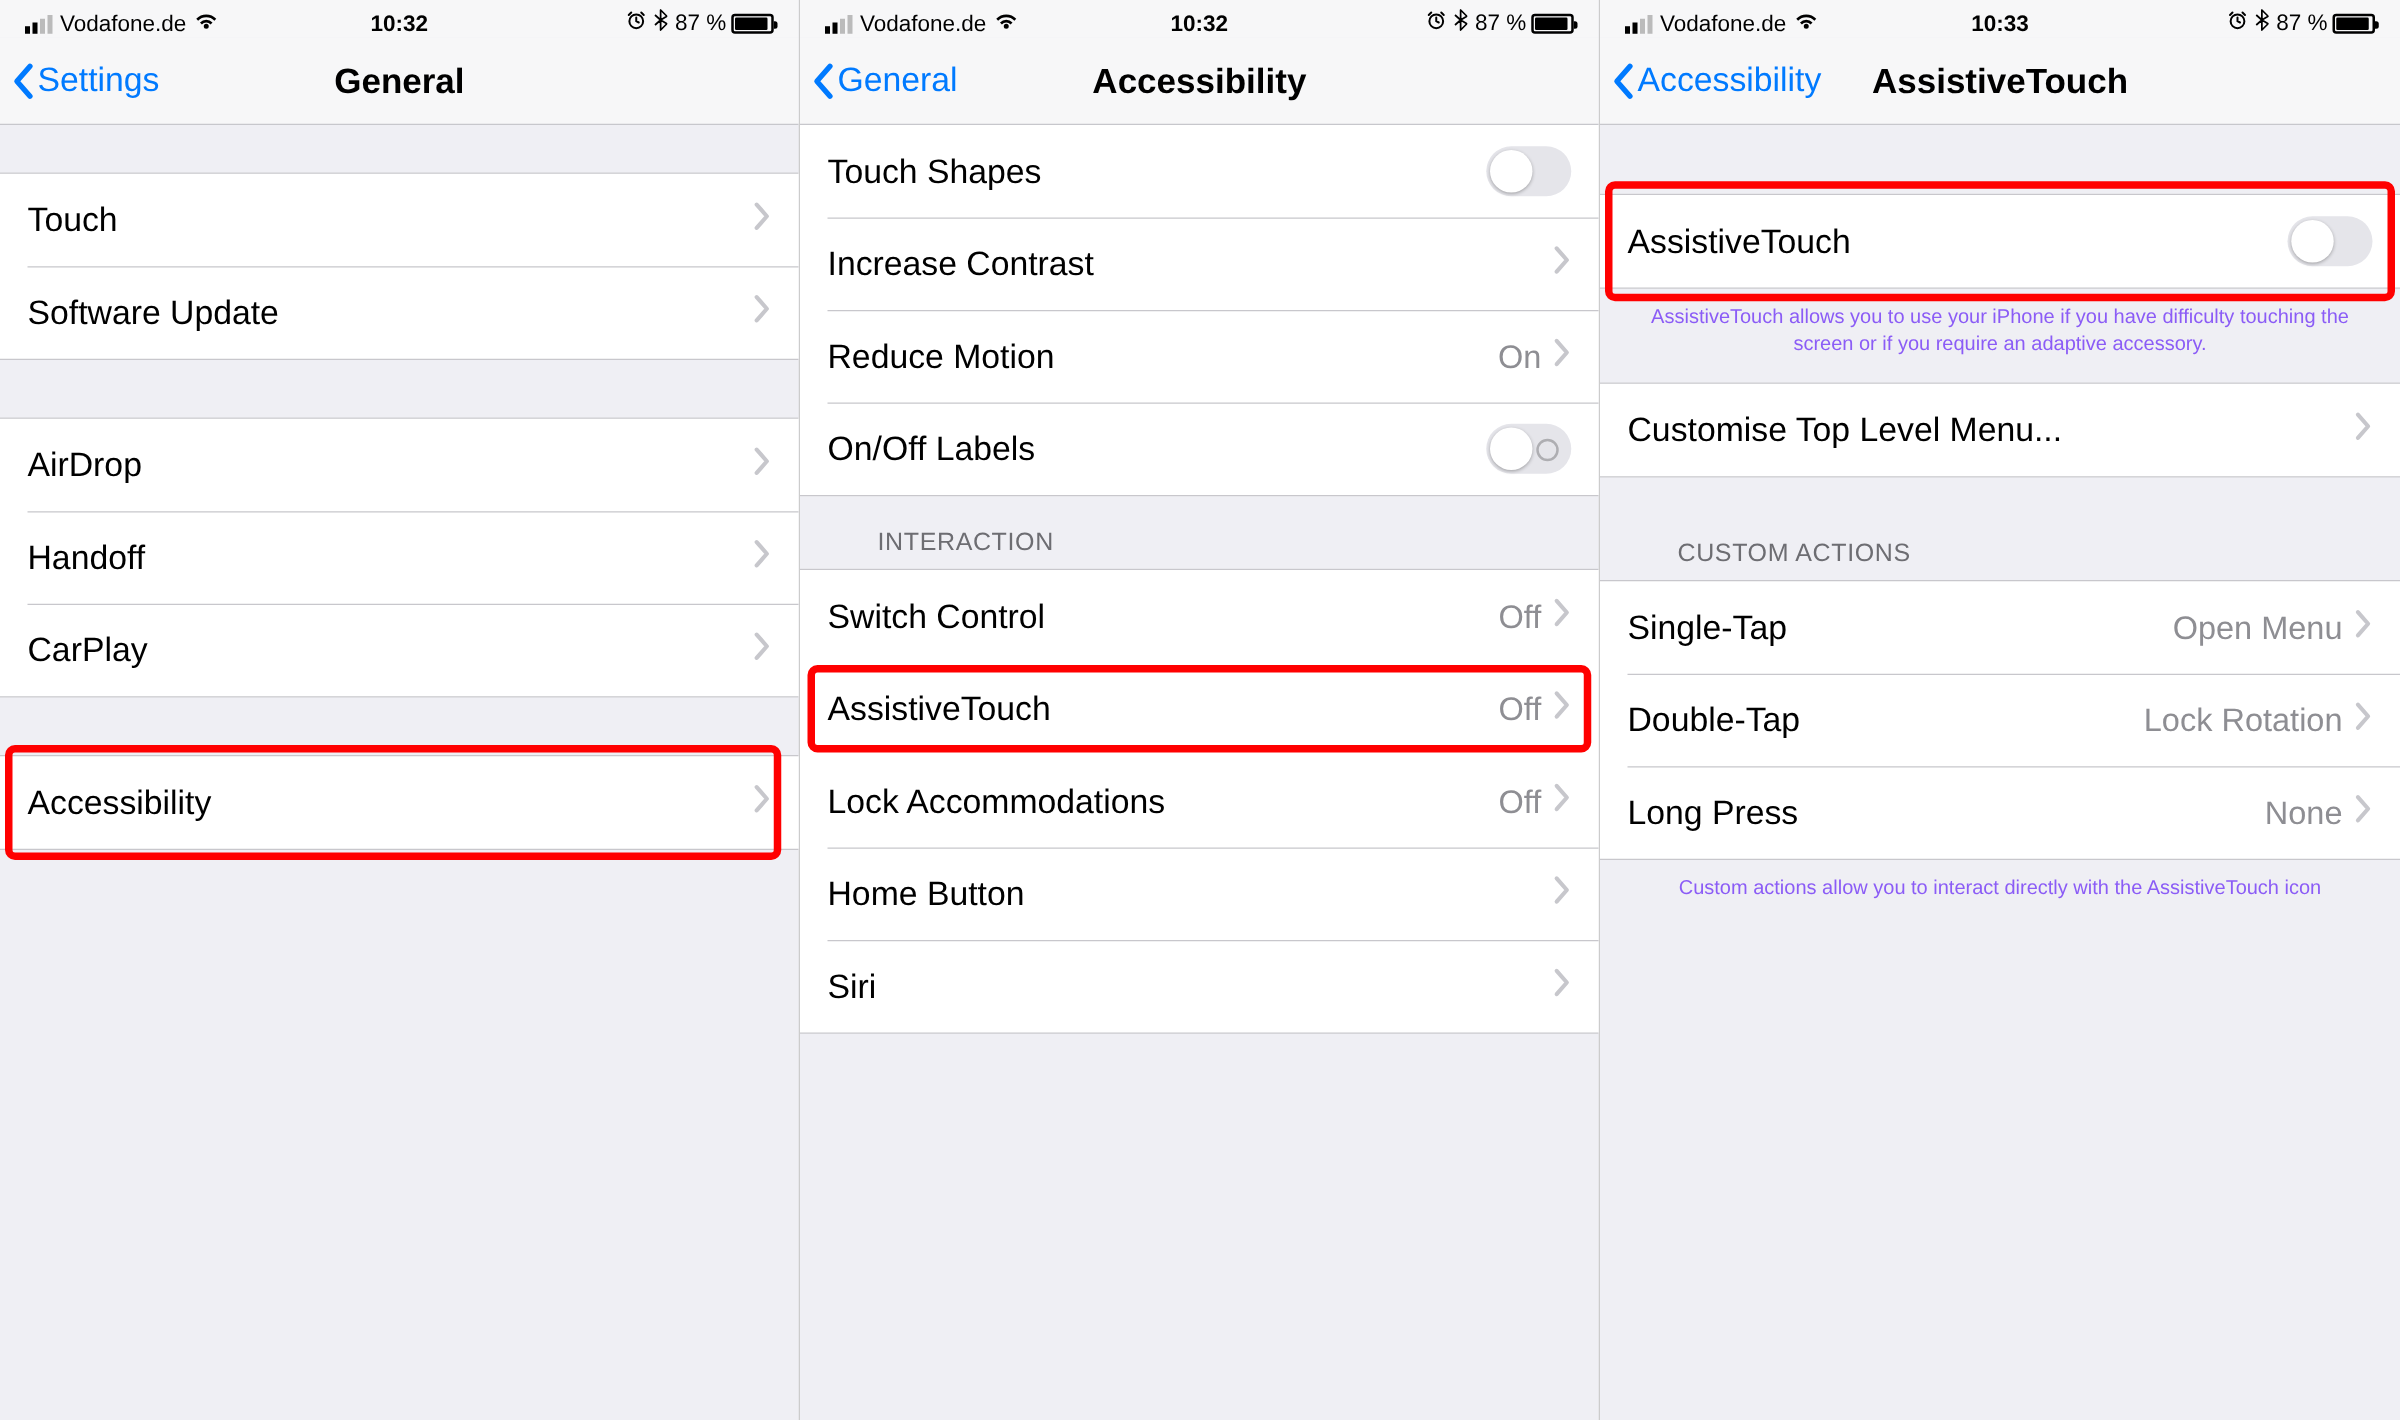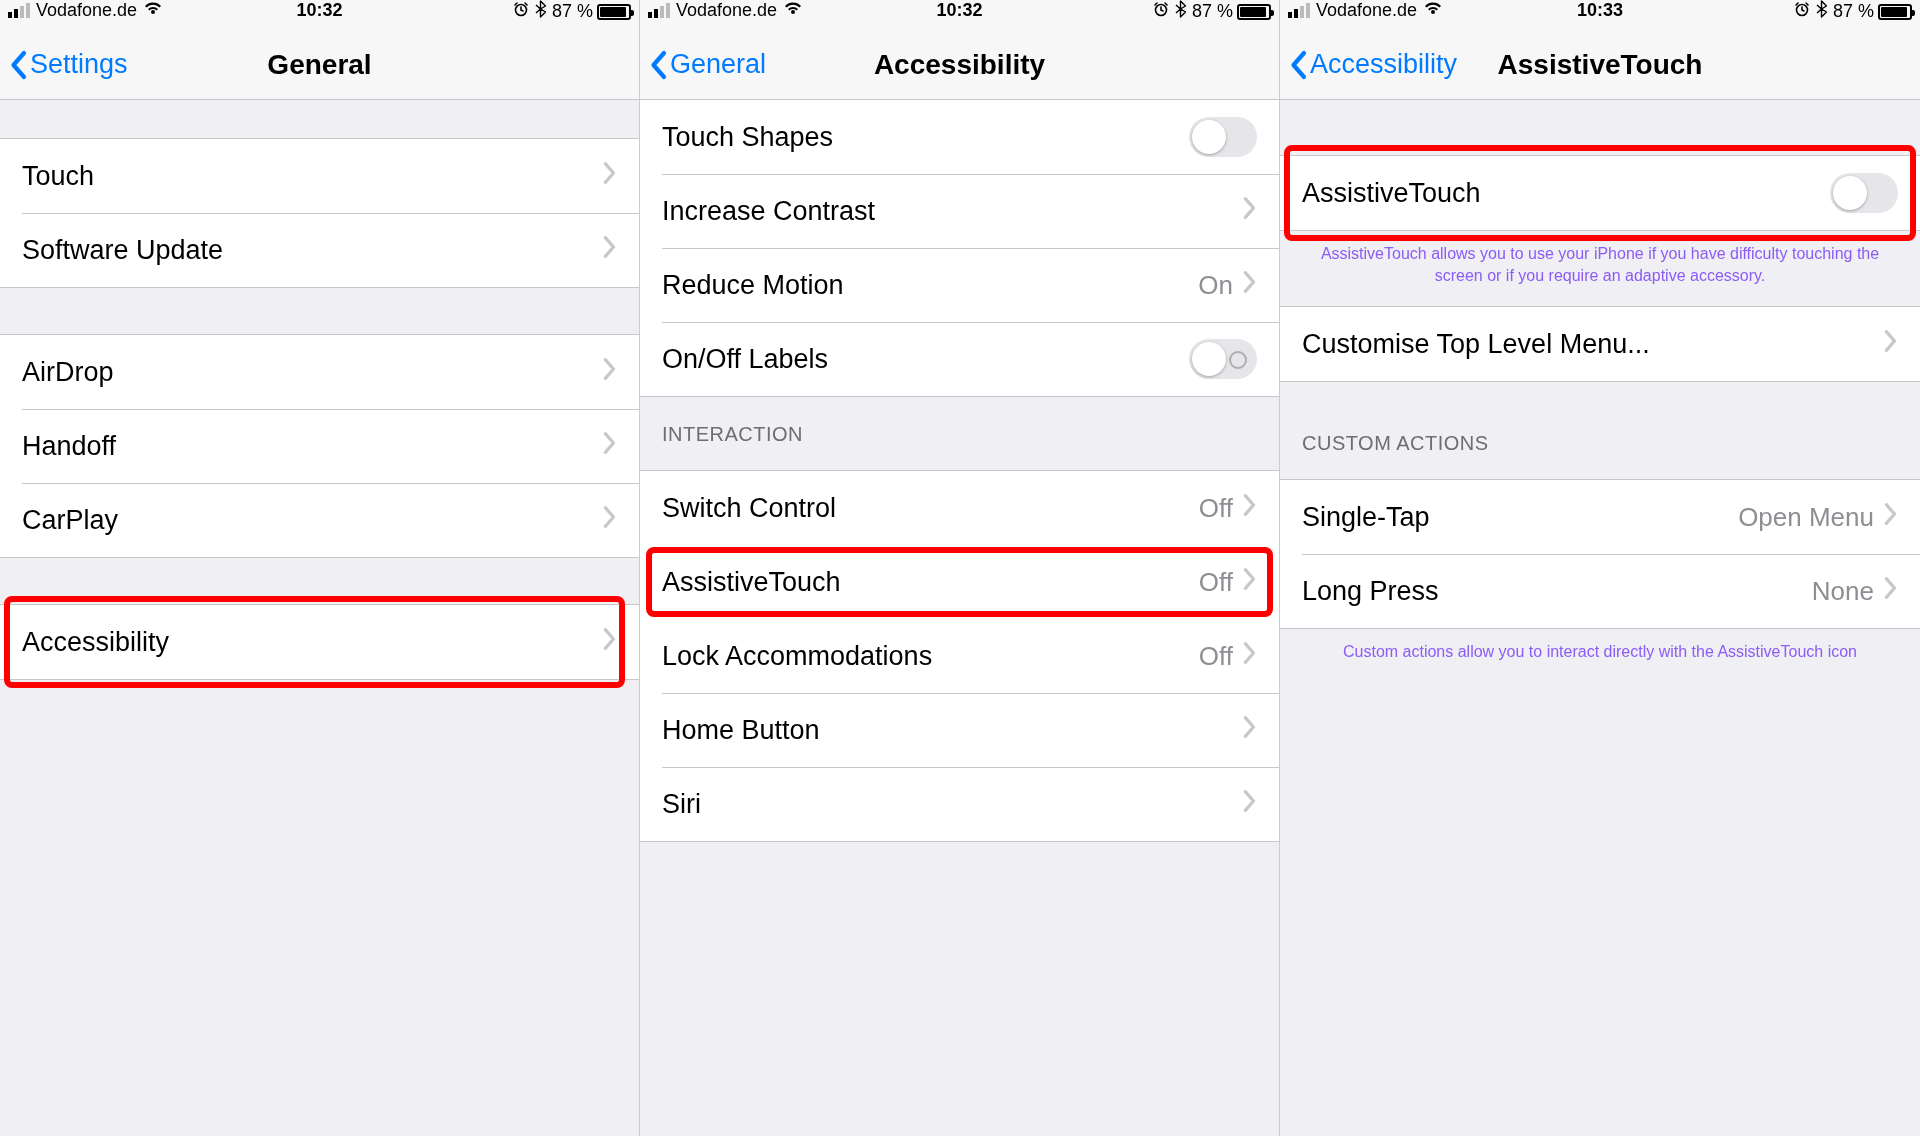--- a/index.html
+++ b/index.html
@@ -2,40 +2,40 @@
 <html><head>
 <meta charset="utf-8">
 <style>
   * { margin: 0; padding: 0; box-sizing: border-box; }
   body { font-family: -apple-system, "Helvetica Neue", Helvetica, Arial, sans-serif; background: #fff; width: 1920px; height: 1136px; overflow: hidden; }
   .screens { display: flex; width: 1920px; height: 1136px; }
   .screen { position: relative; width: 640px; height: 100%; background: #efeff4; border-right: 1px solid #ccc; overflow: hidden; }
   .screen:last-child { border-right: none; }
 
   
-  .status-bar { height: 30px; background: #f7f7f8; display: flex; align-items: flex-start; justify-content: space-between; padding: 0 8px; font-size: 18px; font-weight: 500; color: #000; }
+  .status-bar { height: 30px; background: #f7f7f8; display: flex; align-items: flex-end; justify-content: space-between; padding: 0 20px; font-size: 18px; font-weight: 500; color: #000; }
   .status-left, .status-right { display: flex; align-items: center; gap: 6px; }
   .status-time { position:absolute; left:0; right:0; text-align:center; font-weight:600; }
   .signal { display:inline-flex; align-items:flex-end; gap:2px; }
   .signal .bar { width:4px; background:#000; }
   .signal .bar.dim { background:#bbb; }
   .wifi, .alarm, .bt, .batt-icon, .back-chevron svg, .chevron { display:inline-block; }
   .batt { display:flex; align-items:center; gap:4px; }
   .batt-body { width:34px; height:16px; border:2px solid #000; border-radius:3px; position:relative; }
   .batt-body::after{ content:""; position:absolute; right:-5px; top:4px; width:3px; height:6px; background:#000; border-radius:0 2px 2px 0;}
   .batt-fill { position:absolute; left:1px; top:1px; bottom:1px; background:#000; border-radius:1px; }
 
   
   .nav { height: 70px; background:#f7f7f8; border-bottom:1px solid #c7c7cc; display:flex; align-items:center; justify-content:center; position:relative; }
   .nav-title { font-size: 28px; font-weight:600; }
   .nav-back { position:absolute; left:8px; display:flex; align-items:flex-end; color:#007aff; font-size:27px; gap:2px; }
   .nav-back svg { width:20px; height:30px; }
 
   
-  .group-header { padding: 26px 22px 24px; font-size:20px; color:#6d6d72; letter-spacing:0.5px; }
+  .group-header { padding: 26px 22px 9px; font-size:20px; color:#6d6d72; letter-spacing:0.5px;margin-left:40px; }
   .cell-group { background:#fff; }
   .cell { position:relative; display:flex; align-items:center; padding: 0 22px; min-height:74px; font-size:27px; }
   .cell + .cell::before { content:""; position:absolute; left:22px; right:0; top:0; height:1px; background:#c8c7cc; }
   .cell-group { border-top:1px solid #c8c7cc; border-bottom:1px solid #c8c7cc; }
   .cell-label { flex:1; color:#000; }
   .cell-value { color:#8e8e93; font-size:26px; margin-right:10px; }
   .chevron { color:#c7c7cc; }
   .chevron svg { width:14px; height:24px; }
   .gap { height:46px; }
   .gap-sm { height:38px; }
@@ -327,20 +327,27 @@
     <div class="group-header" style="padding-top:50px">CUSTOM ACTIONS</div>
     <div class="cell-group">
       <div class="cell">
         <span class="cell-label">Single-Tap</span>
         <span class="cell-value">Open Menu</span>
         <span class="chevron"><svg viewBox="0 0 12 20">
               <path d="M2 2l7 8-7 8" stroke="#c7c7cc" stroke-width="2.8" fill="none" stroke-linecap="round" stroke-linejoin="round"></path>
             </svg></span>
       </div>
       <div class="cell">
+        <span class="cell-label">Double-Tap</span>
+        <span class="cell-value">Lock Rotation</span>
+        <span class="chevron"><svg viewBox="0 0 12 20">
+              <path d="M2 2l7 8-7 8" stroke="#c7c7cc" stroke-width="2.8" fill="none" stroke-linecap="round" stroke-linejoin="round"></path>
+            </svg></span>
+      </div>
+      <div class="cell">
         <span class="cell-label">Long Press</span>
         <span class="cell-value">None</span>
         <span class="chevron"><svg viewBox="0 0 12 20">
               <path d="M2 2l7 8-7 8" stroke="#c7c7cc" stroke-width="2.8" fill="none" stroke-linecap="round" stroke-linejoin="round"></path>
             </svg></span>
       </div>
     </div>
     <div class="footer-text">Custom actions allow you to interact directly with the AssistiveTouch icon</div>
   </div>
 

